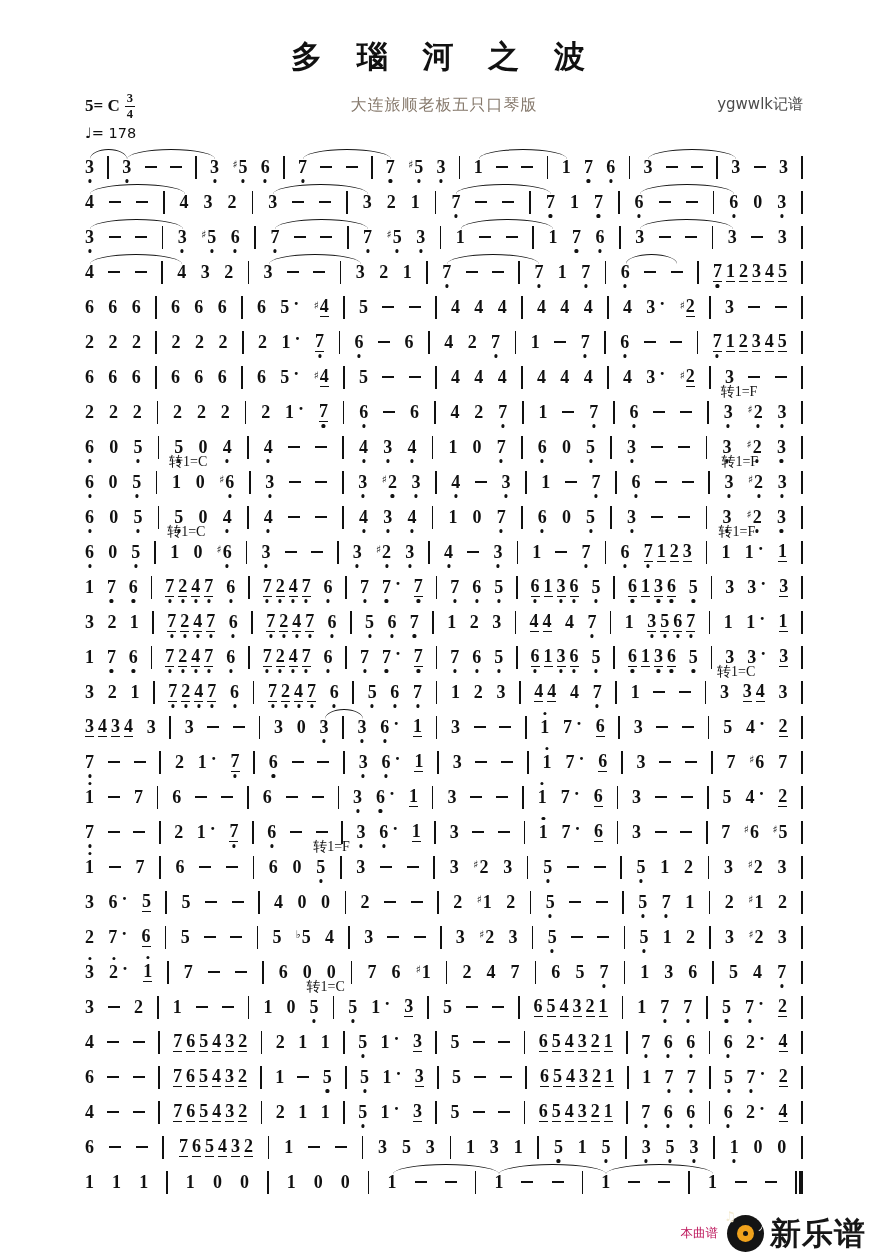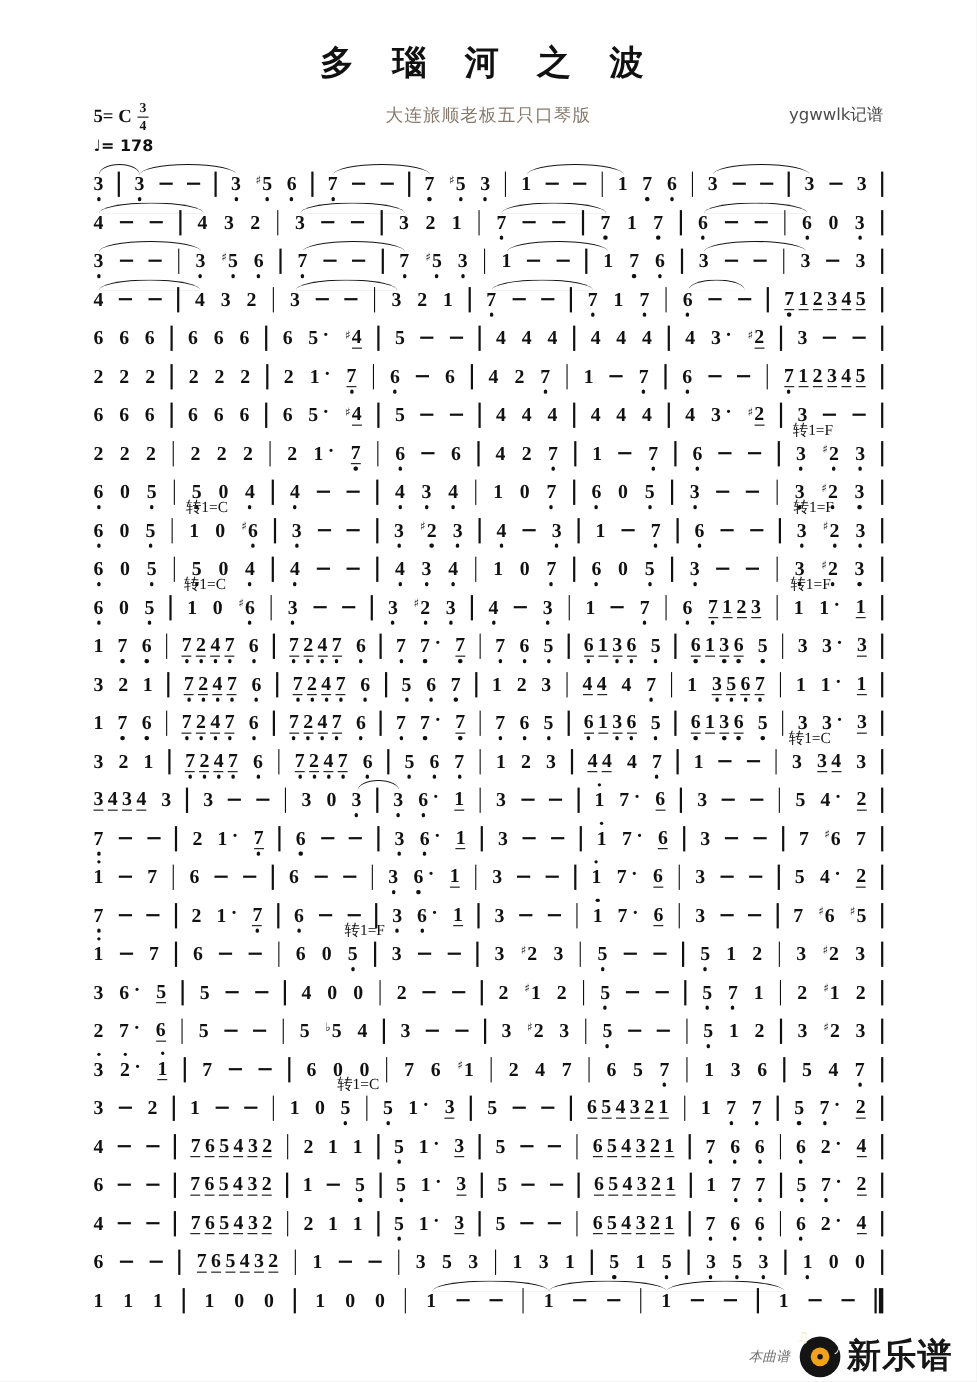--- a/index.html
+++ b/index.html
@@ -10,21 +10,21 @@
          font-family:"DejaVu Sans",sans-serif;}
   .meta{position:relative;margin:14px 85px 0;height:30px;}
   .keysig{position:absolute;left:0;top:0;font-weight:700;font-size:17px;display:flex;align-items:center;gap:5px;}
   .frac{display:inline-flex;flex-direction:column;align-items:center;line-height:1;font-size:12.5px;font-weight:700;}
   .frac .top{border-bottom:1.8px solid #111;padding:0 2px 1px;}
   .frac .bot{padding-top:1px;}
   .subtitle{position:absolute;left:50%;transform:translateX(-50%);top:3px;font-size:16px;color:#86796c;
             letter-spacing:1px;font-family:"DejaVu Sans",sans-serif;white-space:nowrap;}
   .transcriber{position:absolute;right:0;top:3px;font-size:15px;color:#4a4a4a;
                font-family:"DejaVu Sans",sans-serif;margin-left:45px;}
-  .tempo{margin:3px 12px 0 85px;font-size:14.5px;font-weight:700;font-family:"DejaVu Sans",sans-serif;}
+  .tempo{margin:3px 12px 0 85px;font-size:14.5px;font-weight:400;font-family:"DejaVu Sans",sans-serif;}
   
   .score{margin:14px 85px 0;}
   .line{position:relative;display:flex;justify-content:space-between;align-items:center;
         height:24px;margin-bottom:11px;}
   .note{position:relative;display:inline-flex;align-items:flex-end;font-weight:700;font-size:18px;line-height:1;}
   .digit{position:relative;display:inline-block;line-height:1;}
   .note.u .digit{border-bottom:1.8px solid #111;padding-bottom:1px;}
   .acc{font-size:10.5px;line-height:1;transform:translateY(-7px);margin-right:1px;font-family:"DejaVu Sans",sans-serif;}
   .aug{margin-left:4px;font-size:18px;line-height:1;transform:translateY(-3px);}
   .ld{position:absolute;left:50%;transform:translateX(-50%);bottom:-6.5px;width:3.2px;height:3.2px;border-radius:50%;background:#111;}
@@ -34,21 +34,21 @@
   .fin i{display:block;height:23px;background:#111;}
   .fin .thin{width:1.6px;} .fin .thick{width:3.4px;}
   .dash{width:12px;height:2.4px;background:#111;}
   .grp{display:inline-flex;gap:4px;align-items:flex-end;}
   .kc{position:absolute;bottom:100%;left:-3px;margin-bottom:4px;font-size:14px;font-weight:400;
       white-space:nowrap;color:#111;font-family:Liberation Serif, serif;line-height:1;}
   .arc{position:absolute;top:-6px;height:9px;border-top:1.8px solid #111;
        border-radius:50% 50% 0 0 / 100% 100% 0 0;}
   
   .footer{position:absolute;right:22px;bottom:4px;display:flex;align-items:center;}
-  .credit{font-size:12.5px;color:#737373;margin-right:9px;font-family:"DejaVu Sans",sans-serif;font-style:italic;}
+  .credit{font-size:12.5px;color:#be185d;margin-right:9px;font-family:"DejaVu Sans",sans-serif;}
   .logo{width:37px;height:37px;background:var(--disc,#141414);border-radius:50%;position:relative;
         display:inline-block;flex:0 0 auto;}
   .logo::before{content:"";position:absolute;inset:10px;border-radius:50%;background:var(--label,#f0a21c);}
   .logo::after{content:"";position:absolute;left:50%;top:50%;width:5px;height:5px;margin:-2.5px 0 0 -2.5px;
                border-radius:50%;background:var(--disc,#141414);}
   .lnotes{position:absolute;left:-3px;top:-6px;color:#f3ead0;font-size:13px;
           font-family:"DejaVu Sans",sans-serif;z-index:2;}
   .shine{position:absolute;right:1px;top:3px;width:12px;height:12px;border-radius:50%;
          border:1.6px solid transparent;border-right-color:rgba(255,255,255,.85);transform:rotate(20deg);}
   .brand{font-size:31px;font-weight:800;color:#161616;letter-spacing:1px;margin-left:6px;

